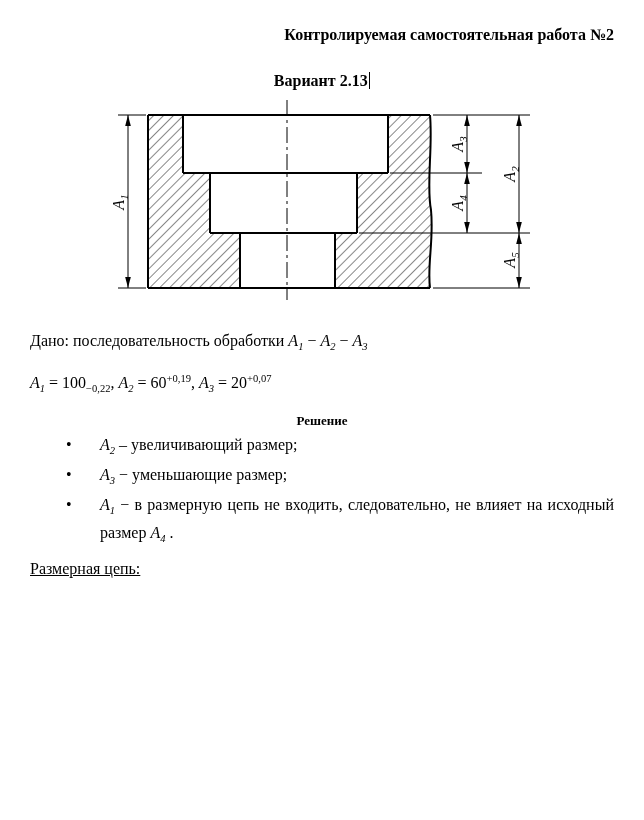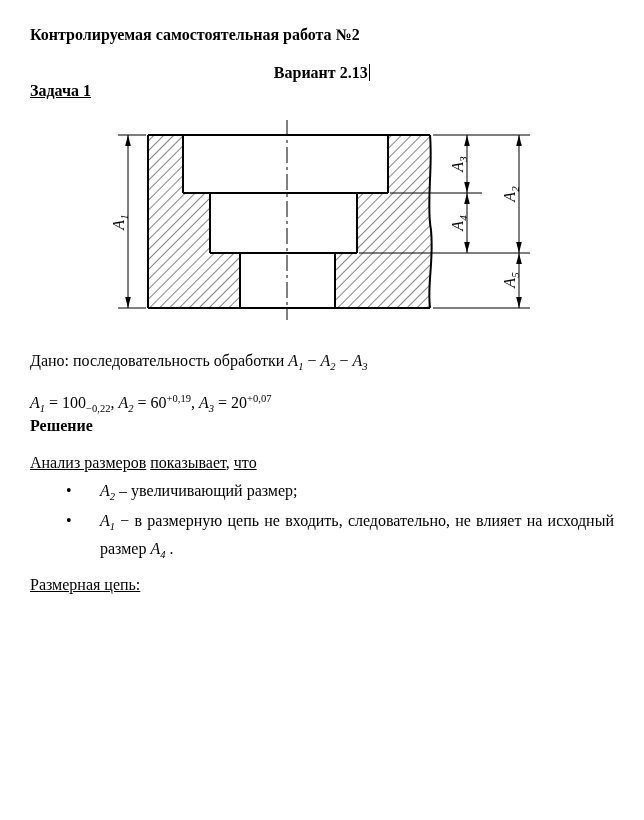--- a/index.html
+++ b/index.html
@@ -3,49 +3,48 @@
 <meta charset="utf-8">
 <style>
   * { margin:0; padding:0; box-sizing:border-box; }
   html,body { background:#ffffff; }
   body {
     width:644px; height:820px; overflow:hidden;
     font-family:"Liberation Serif", serif;
     font-size:16px; color:#000;
   }
   .page { padding:26px 30px 0 30px; }
-  .title { text-align:left; font-weight:bold; font-size:16px; margin-bottom:20px; }
+  .title { text-align:right; font-weight:bold; font-size:16px; margin-bottom:28px; }
   .variant { text-align:center; font-weight:bold; font-size:16px; }
   .cursor { display:inline-block; width:1.5px; height:17px; background:#000; vertical-align:-3px; margin-left:1px; }
   .task { font-weight:bold; text-decoration:underline; margin-bottom:10px; }
   .fig { display:block; margin:0 auto; }
   .para { line-height:28px; margin-top:14px; }
   .given { margin-top:22px;font-family:Liberation Serif, serif; }
   .just { text-align:justify; }
-  .solution { text-align:left; font-weight:bold; font-size:16px; margin-bottom:2px; }
+  .solution { text-align:center; font-weight:bold; font-size:13px; margin-top:16px; margin-bottom:2px; }
   sub, sup { font-size:66%; line-height:0; }
   .it { font-style:italic; }
   .ul { text-decoration:underline; }
   ul.blist { list-style:none; margin-top:0; }
   li.bitem { position:relative; padding-left:70px; line-height:28px; margin-bottom:2px; text-align:justify; }
   li.bitem::before { content:"\2022"; position:absolute; left:36px; top:0; font-size:16px; }
   .chain { margin-top:8px;text-decoration:underline; }
   .dimtxt { font-family:"Liberation Serif", serif; font-style:italic; font-size:16px; fill:#000; }
   .dimsub { font-size:11px; }
 </style>
 </head>
 <body>
 
 <div class="page">
 
   <h1 class="title">Контролируемая самостоятельная работа №2</h1>
 
   <div class="variant"><span>Вариант 2.13</span><span class="cursor"></span></div>
 
-  <div class="task">Задача 1</div>
 
   <svg class="fig" width="584" height="215" viewBox="0 0 584 215" xmlns="http://www.w3.org/2000/svg">
     <defs>
       <pattern id="hatch" width="7" height="7" patternUnits="userSpaceOnUse" patternTransform="rotate(45)">
         <line x1="0" y1="0" x2="0" y2="7" stroke="#111" stroke-width="1"></line>
       </pattern>
       <marker id="arw" markerWidth="11" markerHeight="7" refX="11" refY="3.5" orient="auto-start-reverse" markerUnits="userSpaceOnUse">
         <path d="M11,3.5 L0,0.7 L0,6.3 Z" fill="#000"></path>
       </marker>
     </defs>
@@ -107,22 +106,22 @@
     <text class="dimtxt" transform="translate(485,170) rotate(-90)" text-anchor="middle"><tspan>A</tspan><tspan class="dimsub" dy="4">5</tspan></text>
   </svg>
 
   <p class="para given"><span>Дано: последовательность обработки </span><span class="it">A</span><sub class="it">1</sub><span> − </span><span class="it">A</span><sub class="it">2</sub><span> − </span><span class="it">A</span><sub class="it">3</sub></p>
 
   <p class="para"><span class="it">A</span><sub class="it">1</sub><span> =  100</span><sub>−0,22</sub><span>, </span><span class="it">A</span><sub class="it">2</sub><span> =  60</span><sup>+0,19</sup><span>, </span><span class="it">A</span><sub class="it">3</sub><span> =  20</span><sup>+0,07</sup></p>
 
 
   <h2 class="solution">Решение</h2>
 
-  <p class="para"><span class="ul">Анализ размеров</span><span> </span><span class="ul">показывает</span><span>, </span><span class="ul">что</span></p>
 
   <ul class="blist">
     <li class="bitem"><span class="it">A</span><sub class="it">2</sub><span> – увеличивающий размер;</span></li>
+    <li class="bitem"><span class="it">A</span><sub class="it">3</sub><span> − уменьшающие размер;</span></li>
     <li class="bitem"><span class="it">A</span><sub class="it">1</sub><span> −  в размерную цепь не входить, следовательно, не влияет на исходный размер </span><span class="it">A</span><sub class="it">4</sub><span> .</span></li>
   </ul>
 
   <p class="para chain">Размерная цепь:</p>
 
 </div>
 
 </body></html>

